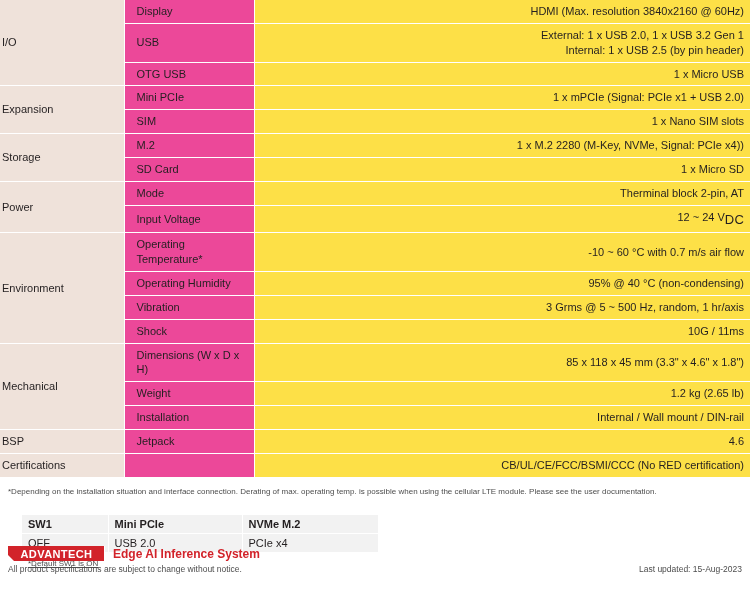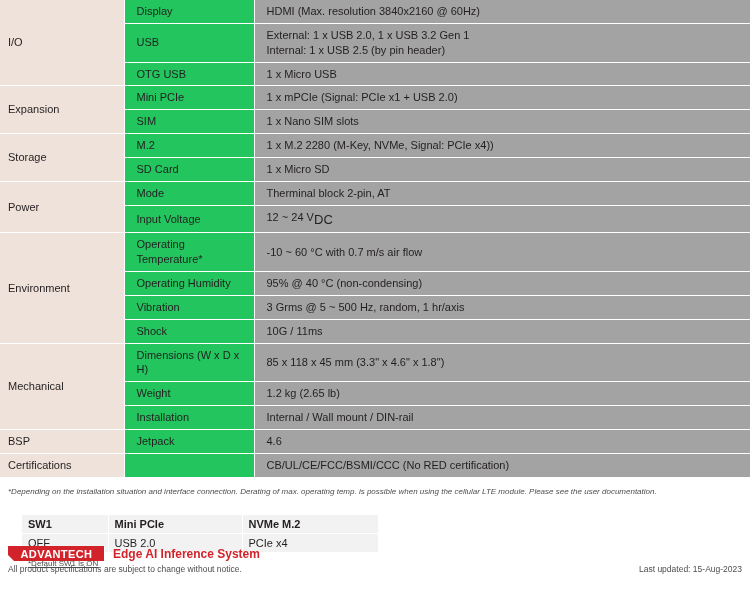--- a/index.html
+++ b/index.html
@@ -31,48 +31,48 @@
   }
   .col-cat   { width: 124px; }
   .col-sub   { width: 130px; }
   .col-val   { width: 496px; }
 
   td.cat {
     background: #efe2da;
     color: #231f20;
     border-bottom: 1px solid #ffffff;
     border-right: 1px solid #ffffff;
-    padding-left: 8px;
+    padding-left: 2px;
   }
   td.sub {
-    background: #22c55e;
+    background: #ec4899;
     border-bottom: 1px solid #ffffff;
     border-right: 1px solid #ffffff;
     padding-left: 12px;
   }
   td.val {
-    background: #a3a3a3;
+    background: #fde047;
     border-bottom: 1px solid #ffffff;
     padding-left: 12px;
+    text-align: right;
   }
   td.val .sub-line { display: block; }
 
   .sub-script {
     font-size: 13px;
     vertical-align: sub;
     letter-spacing: 0.2px;
   }
 
   
   .footnote {
     font-size: 8px;
     color: #4d4d4d;
     padding: 8px 16px 0 8px;
     line-height: 1.4;
-    font-style: italic;
   }
 
   
   .sw-wrap {
     padding: 18px 8px 0 22px;
   }
   .sw-table {
     width: 356px;
     border-collapse: collapse;
     table-layout: fixed;

